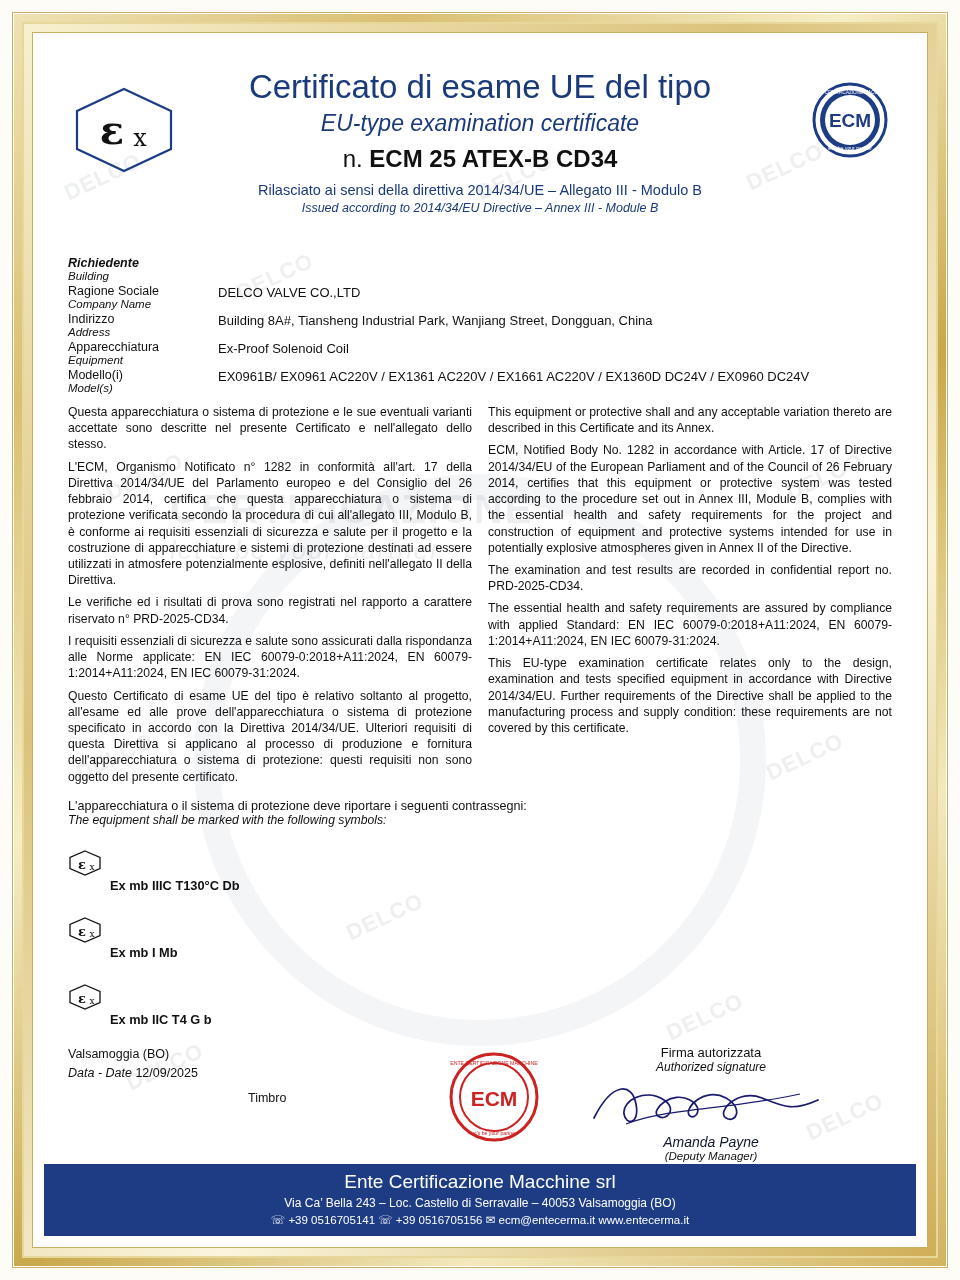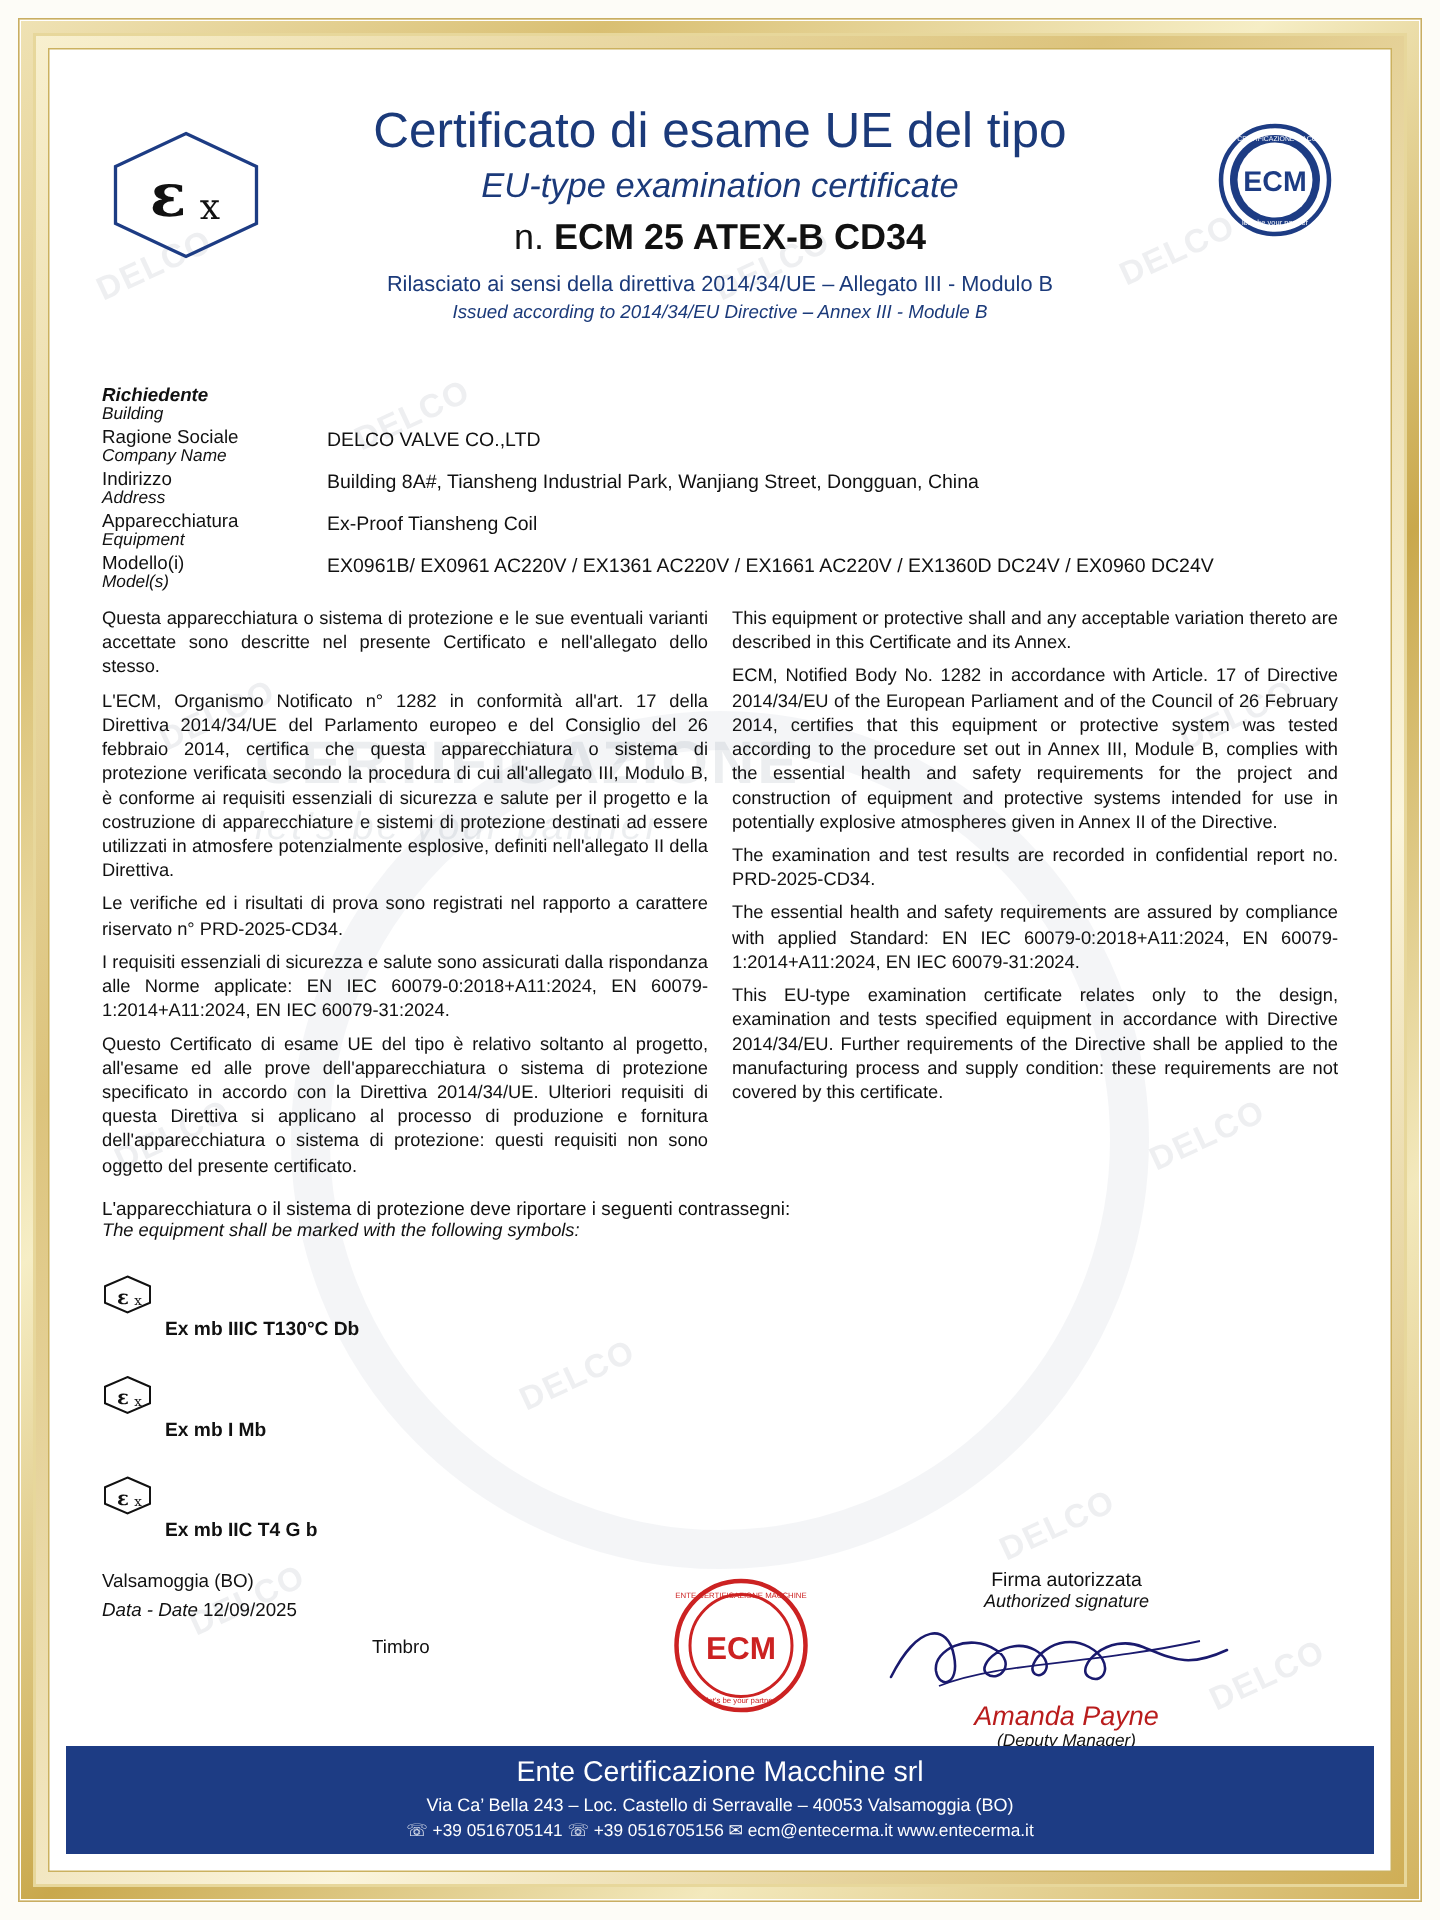--- a/index.html
+++ b/index.html
@@ -97,21 +97,21 @@
   .sig{position:relative;margin-top:18px;height:130px;}
   .sig .left{font-size:12.5px;color:#111;line-height:1.5;}
   .sig .left .it{font-style:italic;}
   .timbro{position:absolute;left:180px;top:46px;font-size:12.5px;color:#111;}
   .stamp{position:absolute;left:380px;top:6px;width:92px;height:92px;}
   .sigbox{position:absolute;right:56px;top:0;width:250px;text-align:center;}
   .sigbox .s1{font-size:13px;color:#111;}
   .sigbox .s2{font-size:12px;color:#111;font-style:italic;}
   .sigwrap{position:relative;height:58px;}
   .sigwrap svg{position:absolute;left:0;top:0;}
-  .sigbox .s3{font-size:18px;color:#b91c1c;font-style:italic;margin-top:2px;}
+  .sigbox .s3{font-size:14px;color:#0f172a;font-style:italic;margin-top:2px;}
   .sigbox .s4{font-size:11.5px;color:#111;font-style:italic;}
 
   .expiry{font-size:12.5px;color:#111;margin-top:6px;}
   .expiry .it{font-style:italic;}
   .testrep{font-size:12.3px;color:#111;font-style:italic;margin-top:12px;}
   .repro{margin-top:12px;font-size:12.3px;color:#111;line-height:1.45;}
   .repro .en{font-style:italic;}
 
   .pagenum{text-align:right;font-size:12.5px;color:#111;margin-top:12px;}
   .cerref{font-size:11.5px;color:#111;border-top:1px solid #444;padding-top:3px;margin-top:2px;}
@@ -208,21 +208,21 @@
             <div class="lbl-en">Address</div>
           </div>
           <div class="val">Building 8A#, Tiansheng Industrial Park, Wanjiang Street, Dongguan, China</div>
         </div>
 
         <div class="row">
           <div class="lab">
             <div class="lbl-it plain">Apparecchiatura</div>
             <div class="lbl-en">Equipment</div>
           </div>
-          <div class="val">Ex-Proof Tiansheng Coil</div>
+          <div class="val">Ex-Proof Solenoid Coil</div>
         </div>
 
         <div class="row">
           <div class="lab">
             <div class="lbl-it plain">Modello(i)</div>
             <div class="lbl-en">Model(s)</div>
           </div>
           <div class="val">EX0961B/ EX0961 AC220V / EX1361 AC220V / EX1661 AC220V /  EX1360D DC24V /  EX0960 DC24V</div>
         </div>
       </div>

